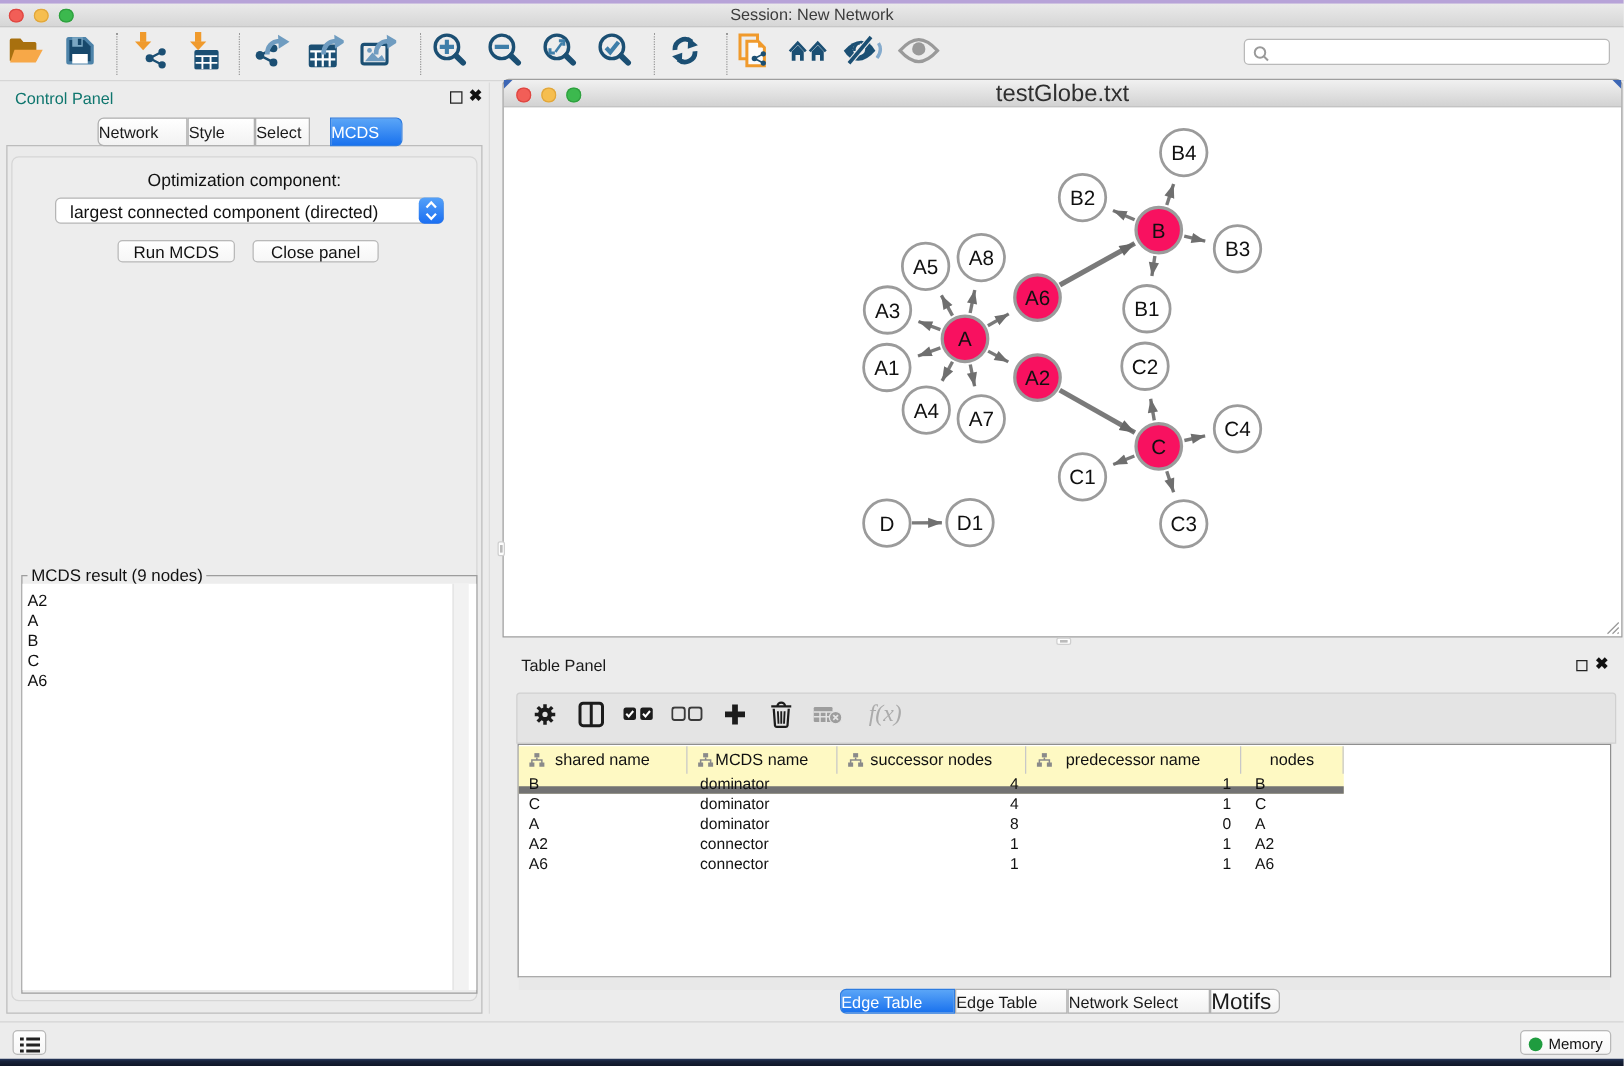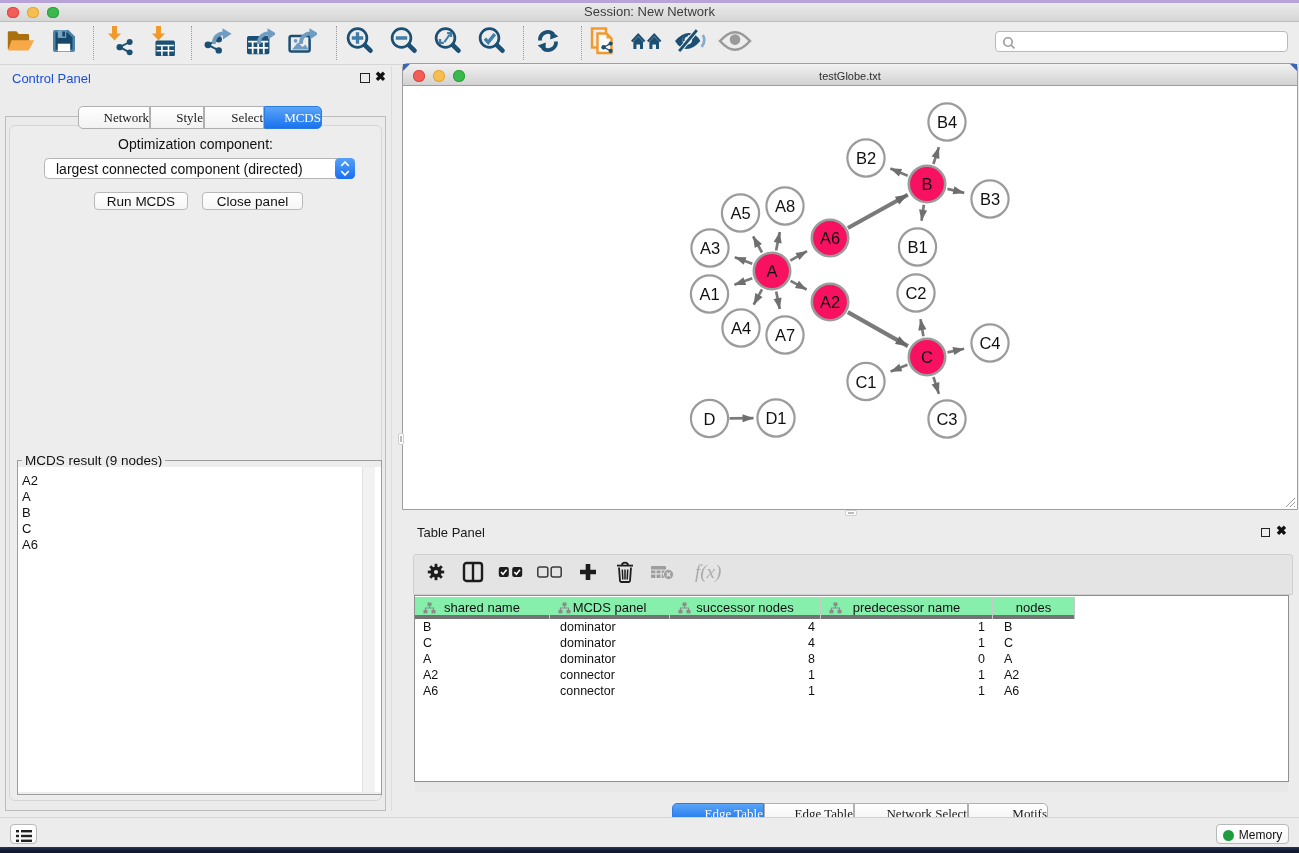--- a/index.html
+++ b/index.html
@@ -1,18 +1,18 @@
 <!DOCTYPE html>
 <html><head><meta charset="utf-8"><style>
 *{margin:0;padding:0;box-sizing:border-box;}
 html,body{width:1299px;height:853px;overflow:hidden;}
 body{font-family:"Liberation Sans",sans-serif;background:#ececec;position:relative;color:#111;}
 .abs{position:absolute;}
 .btn{background:linear-gradient(#ffffff,#f6f6f6);border:1px solid #b9b9b9;border-radius:4px;text-align:center;}
-.seg{position:absolute;top:12px;height:100%;border:1px solid #b0b0b0;background:linear-gradient(#ffffff,#f2f2f2);text-align:right;color:#1a1a1a;font-family:Liberation Serif, serif;}
+.seg{position:absolute;top:0;height:100%;border:1px solid #b0b0b0;background:linear-gradient(#ffffff,#f2f2f2);text-align:left;color:#1a1a1a;}
 .seg.sel{background:linear-gradient(#5aa5f7,#1a72ee);color:#fff;border-color:#2e7ce0;}
 </style></head><body>
 <div class="abs" style="left:0;top:0;width:1299px;height:3px;background:#b7a3d8;"></div>
 <div class="abs" style="left:0;top:3px;width:1299px;height:19px;background:linear-gradient(#eaeaea,#d6d6d6);border-bottom:1px solid #bdbdbd;"></div>
 <div style="position:absolute;left:7.2px;top:6.7px;width:11.6px;height:11.6px;border-radius:50%;background:#f25e57;box-shadow:inset 0 0 0 1px #dd4742;"></div>
 <div style="position:absolute;left:27.2px;top:6.7px;width:11.6px;height:11.6px;border-radius:50%;background:#f6be4f;box-shadow:inset 0 0 0 1px #e0a63c;"></div>
 <div style="position:absolute;left:47.2px;top:6.7px;width:11.6px;height:11.6px;border-radius:50%;background:#3cb94e;box-shadow:inset 0 0 0 1px #2f9f3f;"></div>
 <div class="abs" style="left:0;top:3px;width:1299px;height:18px;line-height:18px;text-align:center;font-size:13px;color:#3c3c3c;">Session: New Network</div>
 <div class="abs" style="left:0;top:22px;width:1299px;height:43px;background:#ededed;border-bottom:1px solid #d6d6d6;">
     <div style="position:absolute;left:21px;top:21px;transform:translate(-50%,-50%);"><svg width="28" height="22" viewBox="0 0 28 22" style="">
@@ -146,49 +146,49 @@
     <div style="position:absolute;left:336px;top:4px;height:34px;border-left:1px dotted #9a9a9a;"></div>
     <div style="position:absolute;left:523px;top:4px;height:34px;border-left:1px dotted #9a9a9a;"></div>
     <div style="position:absolute;left:581px;top:4px;height:34px;border-left:1px dotted #9a9a9a;"></div>
     <div style="position:absolute;left:995px;top:9px;width:293px;height:21px;background:#fff;border:1px solid #b9b9b9;border-radius:4px;">
       <svg width="14" height="14" viewBox="0 0 14 14" style="position:absolute;left:6px;top:4px;">
         <circle cx="6" cy="6" r="4.2" fill="none" stroke="#9a9a9a" stroke-width="1.6"></circle>
         <line x1="9.2" y1="9.2" x2="12.4" y2="12.4" stroke="#9a9a9a" stroke-width="1.6"></line>
       </svg>
     </div>
   </div>
-<div class="abs" style="left:12px;top:71px;font-size:13px;color:#1d4ed8;">Control Panel</div>
+<div class="abs" style="left:12px;top:71px;font-size:13px;color:#0f766e;">Control Panel</div>
 <div class="abs" style="left:360px;top:73px;width:10px;height:10px;border:1.6px solid #222;"></div>
 <div class="abs" style="left:375px;top:69px;font-size:13px;font-weight:bold;color:#111;">✖</div>
 <div class="abs" style="left:5px;top:116px;width:381px;height:695px;background:#ebebeb;border:1px solid #bcbcbc;"></div>
 <div class="abs" style="left:9px;top:125px;width:373px;height:676px;background:#ededed;border:1px solid #d6d6d6;border-radius:6px;"></div>
 <div class="abs" style="left:0;top:94px;width:391px;height:23px;">
     <div class="seg" style="left:78px;width:72px;border-radius:5px 0 0 5px;font-size:13px;line-height:22px;">Network</div>
     <div class="seg" style="left:150px;width:54px;font-size:13px;line-height:22px;">Style</div>
-    <div class="seg" style="left:204px;width:60px;font-size:13px;line-height:22px;">Select</div>
+    <div class="seg" style="left:204px;width:44px;font-size:13px;line-height:22px;">Select</div>
     <div class="seg sel" style="left:264px;width:58px;border-radius:0 5px 5px 0;font-size:13px;line-height:22px;">MCDS</div>
   </div>
 <div class="abs" style="left:0;top:136px;width:391px;text-align:center;font-size:14px;">Optimization component:</div>
 <div class="abs" style="left:44px;top:158px;width:311px;height:21px;background:#fff;border:1px solid #b5b5b5;border-radius:4.5px;">
     <div class="abs" style="left:11px;top:0;width:290px;height:21px;line-height:20px;font-size:14px;color:#111;">largest connected component (directed)</div>
     <div class="abs" style="right:-1px;top:-1px;width:20px;height:21px;border-radius:4.5px;background:linear-gradient(#55a1f8,#1a6ef2);"><svg width="20" height="21" viewBox="0 0 20 21">
         <path d="M6.2 8 l3.8-4 3.8 4 M6.2 13 l3.8 4 3.8-4" stroke="#fff" stroke-width="1.8" fill="none"></path>
       </svg></div>
   </div>
 <div class="btn abs" style="left:94px;top:192px;width:94px;height:18px;line-height:17px;font-size:13.5px;">Run MCDS</div>
 <div class="btn abs" style="left:202px;top:192px;width:101px;height:18px;line-height:17px;font-size:13.5px;">Close panel</div>
 <div class="abs" style="left:17px;top:460px;width:365px;height:335px;border:1px solid #9d9d9d;"></div>
 <div class="abs" style="left:22px;top:453px;background:#ededed;padding:0 3px;font-size:13.5px;">MCDS result (9 nodes)</div>
 <div class="abs" style="left:18px;top:467px;width:363px;height:325px;background:#fff;"></div>
 <div class="abs" style="left:362px;top:467px;width:13px;height:325px;background:#f2f2f2;border-left:1px solid #e2e2e2;"></div>
 <div class="abs" style="left:22px;top:473px;font-size:13px;line-height:16px;">A2<br>A<br>B<br>C<br>A6</div>
 <div class="abs" style="left:391px;top:66px;width:1px;height:745px;background:#dcdcdc;"></div>
 <div class="abs" style="left:402px;top:63px;width:896px;height:447px;background:#fff;border:1px solid #9e9e9e;border-radius:5px 5px 0 0;">
     <div class="abs" style="left:0;top:0;width:894px;height:22px;background:linear-gradient(#f1f1f1,#d2d2d2);border-bottom:1px solid #9e9e9e;border-radius:5px 5px 0 0;"></div>
-    <div class="abs" style="left:0;top:3px;width:894px;height:18px;line-height:18px;text-align:center;font-size:11px;color:#2f2f2f;">testGlobe.txt</div>
+    <div class="abs" style="left:0;top:3px;width:894px;height:18px;line-height:18px;text-align:center;font-size:19px;color:#2f2f2f;">testGlobe.txt</div>
     <svg width="8" height="8" viewBox="0 0 8 8" style="position:absolute;left:0;top:0;">
       <path d="M0 0 h7 L0 7 z" fill="#3c66b5"></path>
     </svg>
     <svg width="8" height="8" viewBox="0 0 8 8" style="position:absolute;right:0;top:0;">
       <path d="M8 0 h-7 L8 7 z" fill="#3c66b5"></path>
     </svg>
     <div style="position:absolute;left:10.0px;top:6.4px;width:11.6px;height:11.6px;border-radius:50%;background:#f25e57;box-shadow:inset 0 0 0 1px #dd4742;"></div>
     <div style="position:absolute;left:30.0px;top:6.4px;width:11.6px;height:11.6px;border-radius:50%;background:#f6be4f;box-shadow:inset 0 0 0 1px #e0a63c;"></div>
     <div style="position:absolute;left:50.0px;top:6.4px;width:11.6px;height:11.6px;border-radius:50%;background:#3cb94e;box-shadow:inset 0 0 0 1px #2f9f3f;"></div>
     <svg id="graph" width="893" height="424" viewBox="0 0 893 424" style="position:absolute;left:1px;top:23px;">
@@ -315,29 +315,29 @@
       </svg></div>
     <div style="position:absolute;left:248px;top:19px;transform:translate(-50%,-50%);"><svg width="24" height="16" viewBox="0 0 24 16">
         <rect x="1" y="2" width="15" height="12" rx="1" fill="#9d9d9d"></rect>
         <path d="M1 6 h15 M1 9.8 h15 M6 6 v8 M11 6 v8" stroke="#e3e3e3" stroke-width="1.2"></path>
         <circle cx="18.5" cy="10.5" r="5" fill="#9d9d9d" stroke="#e3e3e3" stroke-width="1"></circle>
         <path d="M16.6 8.6 l3.8 3.8 M20.4 8.6 l-3.8 3.8" stroke="#e3e3e3" stroke-width="1.4"></path>
       </svg></div>
     <div style="position:absolute;left:281px;top:6px;font-family:'Liberation Serif',serif;font-style:italic;font-size:19px;color:#ababab;">f(x)</div>
   </div>
 <div class="abs" style="left:414px;top:595px;width:875px;height:187px;background:#fff;border:1px solid #8f8f8f;"></div>
-<div class="abs" style="left:415px;top:597px;width:660px;height:22px;background:#86efac;border-bottom:4px solid #737373;font-size:13px;">
+<div class="abs" style="left:415px;top:597px;width:660px;height:38px;background:#fef9c3;border-bottom:6px solid #737373;font-size:13px;">
     <div style="position:absolute;left:0px;top:0;width:135px;height:22px;border-right:1px solid #c8c8c8;text-align:center;line-height:21px;">shared name</div>
     <svg width="13" height="12" viewBox="0 0 13 12" style="position:absolute;left:8px;top:5px;">
       <rect x="4.5" y="0.5" width="4" height="3.4" fill="#8a8a8a"></rect>
       <path d="M6.5 3.9 V6 M2.5 8.5 V6 H10.5 V8.5" stroke="#8a8a8a" stroke-width="1.2" fill="none"></path>
       <rect x="0.5" y="8" width="4" height="3.4" fill="#8a8a8a"></rect>
       <rect x="8.5" y="8" width="4" height="3.4" fill="#8a8a8a"></rect>
     </svg>
-    <div style="position:absolute;left:135px;top:0;width:120px;height:22px;border-right:1px solid #c8c8c8;text-align:center;line-height:21px;">MCDS panel</div>
+    <div style="position:absolute;left:135px;top:0;width:120px;height:22px;border-right:1px solid #c8c8c8;text-align:center;line-height:21px;">MCDS name</div>
     <svg width="13" height="12" viewBox="0 0 13 12" style="position:absolute;left:143px;top:5px;">
       <rect x="4.5" y="0.5" width="4" height="3.4" fill="#8a8a8a"></rect>
       <path d="M6.5 3.9 V6 M2.5 8.5 V6 H10.5 V8.5" stroke="#8a8a8a" stroke-width="1.2" fill="none"></path>
       <rect x="0.5" y="8" width="4" height="3.4" fill="#8a8a8a"></rect>
       <rect x="8.5" y="8" width="4" height="3.4" fill="#8a8a8a"></rect>
     </svg>
     <div style="position:absolute;left:255px;top:0;width:151px;height:22px;border-right:1px solid #c8c8c8;text-align:center;line-height:21px;">successor nodes</div>
     <svg width="13" height="12" viewBox="0 0 13 12" style="position:absolute;left:263px;top:5px;">
       <rect x="4.5" y="0.5" width="4" height="3.4" fill="#8a8a8a"></rect>
       <path d="M6.5 3.9 V6 M2.5 8.5 V6 H10.5 V8.5" stroke="#8a8a8a" stroke-width="1.2" fill="none"></path>
@@ -378,21 +378,21 @@
     <div style="position:absolute;left:145px;top:64px;">connector</div>
     <div style="position:absolute;left:310px;top:64px;width:90px;text-align:right;">1</div>
     <div style="position:absolute;left:480px;top:64px;width:90px;text-align:right;">1</div>
     <div style="position:absolute;left:589px;top:64px;">A6</div>
   </div>
 <div class="abs" style="left:415px;top:782px;width:873px;height:10px;background:#e8e8e8;"></div>
 <div class="abs" style="left:0;top:791px;width:1299px;height:20px;">
     <div class="seg sel" style="left:672px;width:92px;border-radius:5px 0 0 5px;font-size:13px;line-height:19px;">Edge Table</div>
     <div class="seg" style="left:764px;width:90px;font-size:13px;line-height:19px;">Edge Table</div>
     <div class="seg" style="left:854px;width:114px;font-size:13px;line-height:19px;">Network Select</div>
-    <div class="seg" style="left:968px;width:80px;border-radius:0 5px 5px 0;font-size:13px;line-height:19px;">Motifs</div>
+    <div class="seg" style="left:968px;width:56px;border-radius:0 5px 5px 0;font-size:18px;line-height:19px;">Motifs</div>
   </div>
 <div class="abs" style="left:0;top:817px;width:1299px;height:30px;background:#ececec;border-top:1px solid #d4d4d4;"></div>
 <div class="btn abs" style="left:10px;top:824px;width:27px;height:20px;"><svg width="16" height="14" viewBox="0 0 16 14" style="margin-top:4px;">
       <g fill="#222">
         <rect x="0" y="1" width="3" height="2.4"></rect>
         <rect x="5" y="1" width="11" height="2.4"></rect>
         <rect x="0" y="5.8" width="3" height="2.4"></rect>
         <rect x="5" y="5.8" width="11" height="2.4"></rect>
         <rect x="0" y="10.6" width="3" height="2.4"></rect>
         <rect x="5" y="10.6" width="11" height="2.4"></rect>

